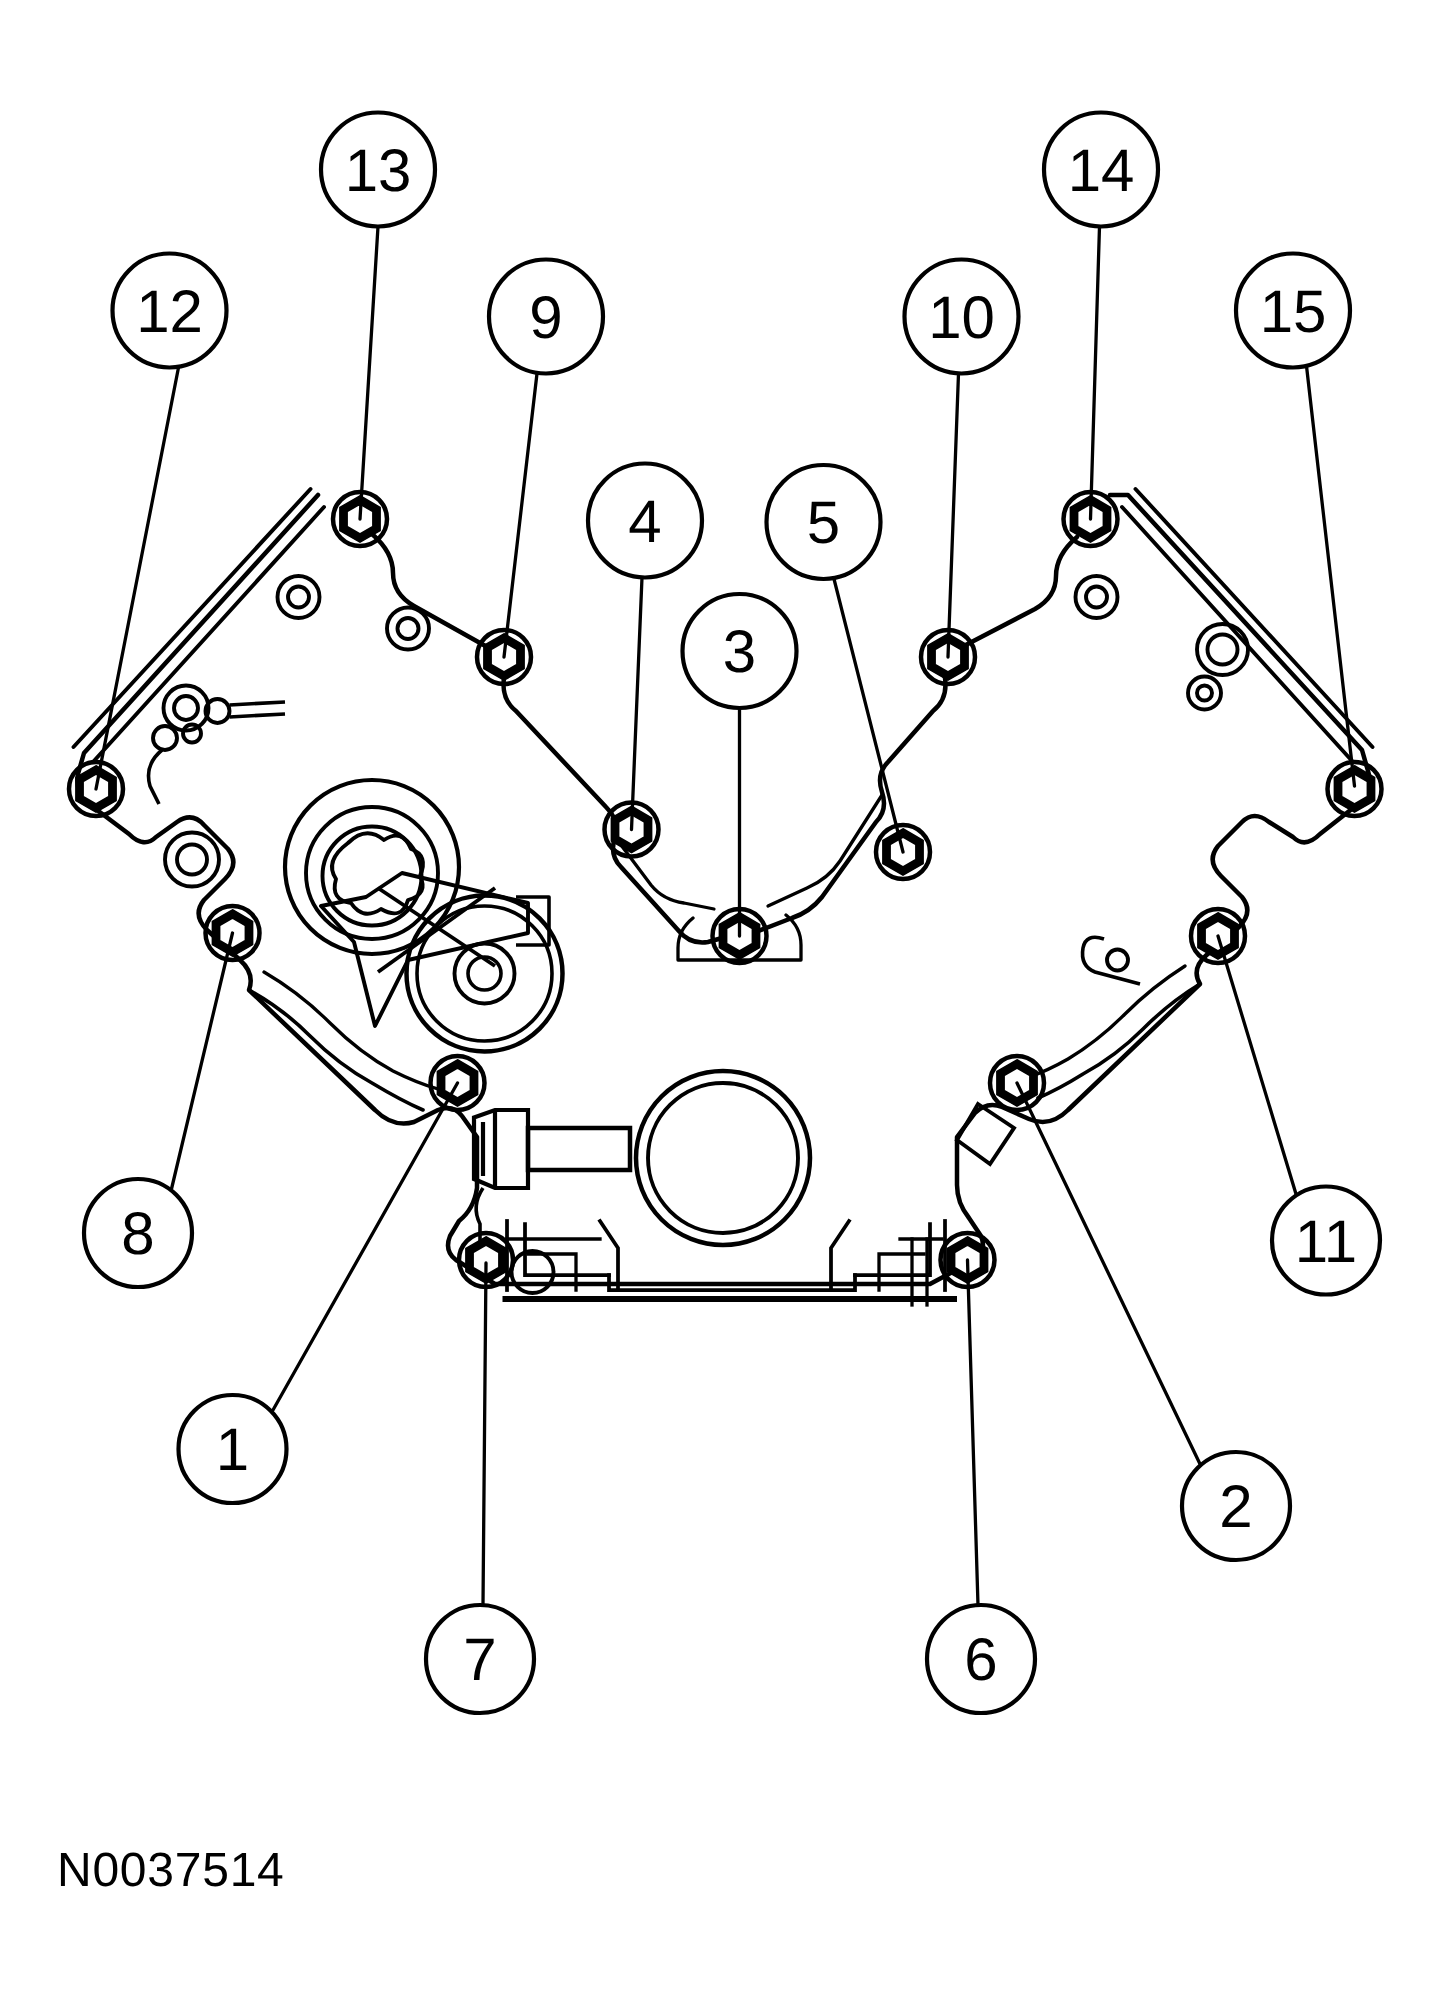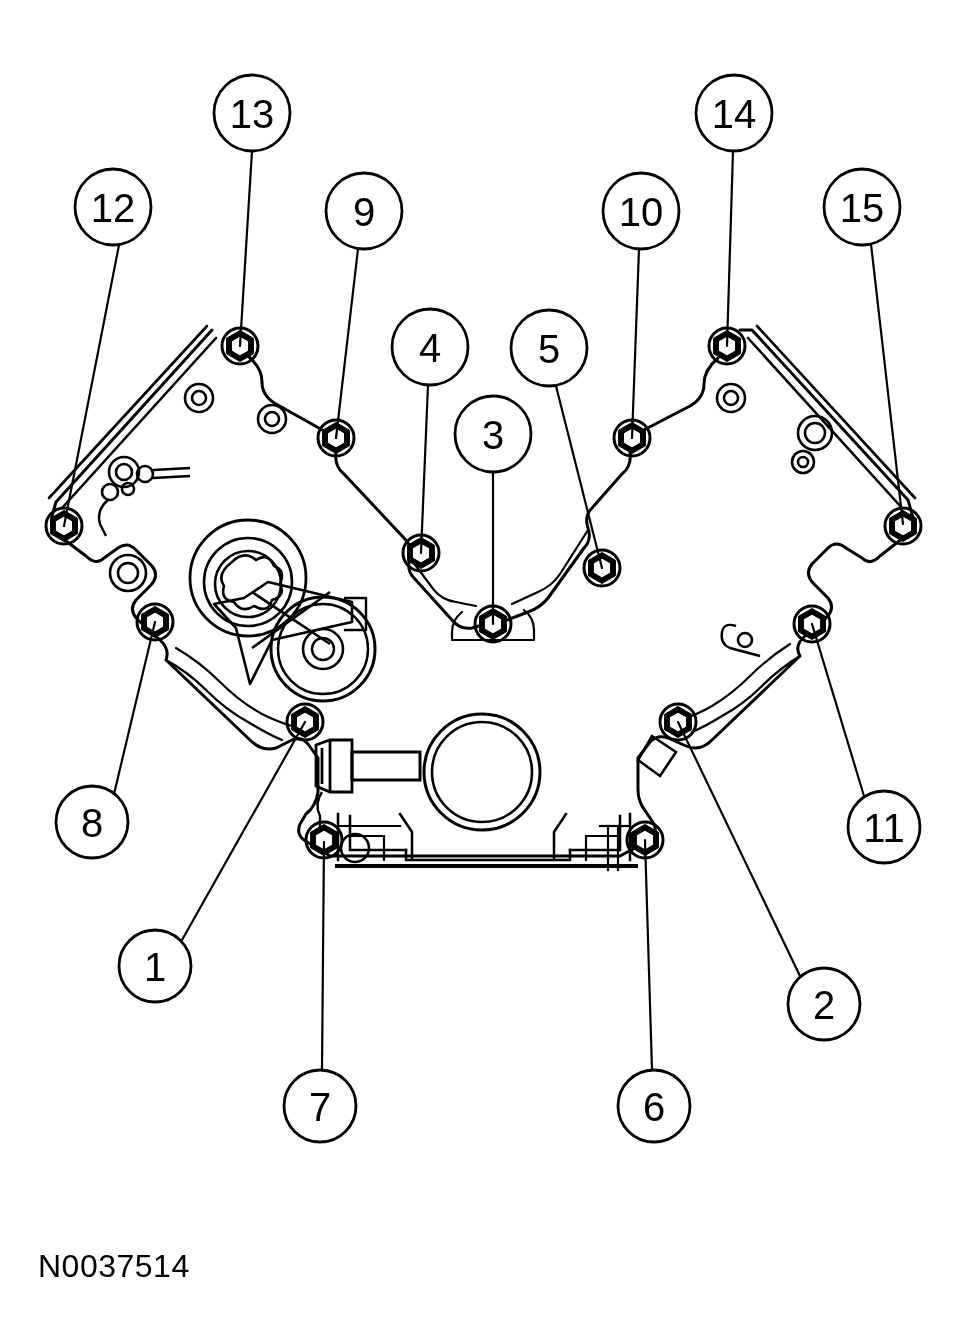--- a/index.html
+++ b/index.html
@@ -28,21 +28,20 @@
   }
   .caption {
     position: absolute;
     left: 38px;
     top: 1228px;
     font-family: "Liberation Sans", sans-serif;
     font-size: 32px;
     letter-spacing: 0.5px;
     color: #000000;
     white-space: nowrap;
-    margin-top: 20px;
   }
   .callout-num {
     font-family: "Liberation Sans", sans-serif;
     font-size: 40px;
     font-weight: 400;
     fill: #000000;
     text-anchor: middle;
     dominant-baseline: central;
   }
 </style>

